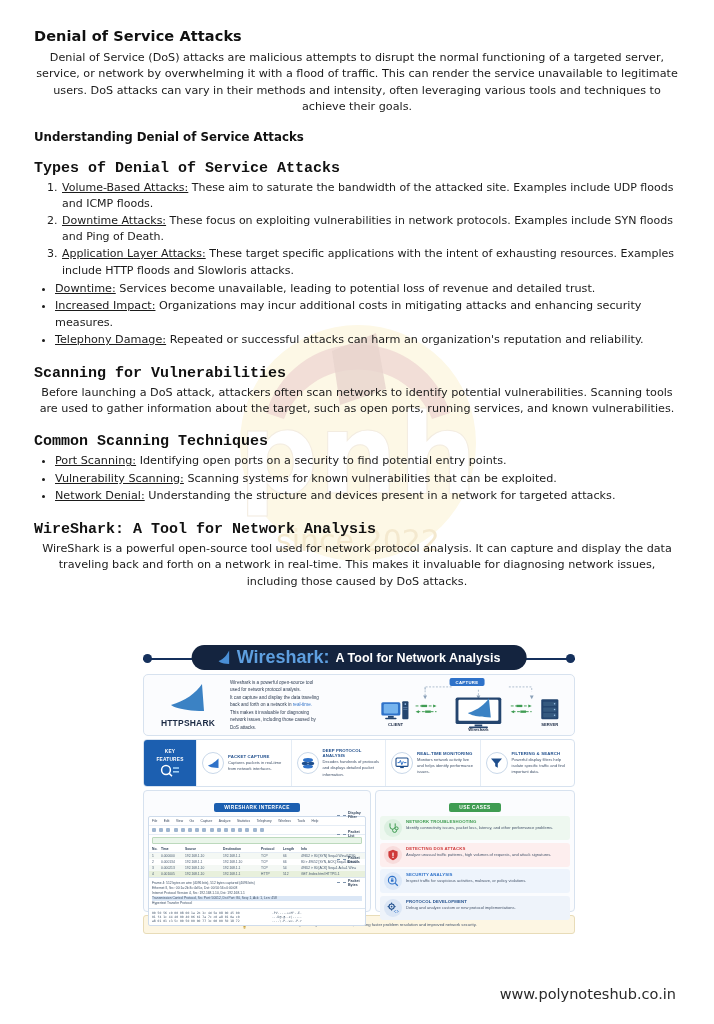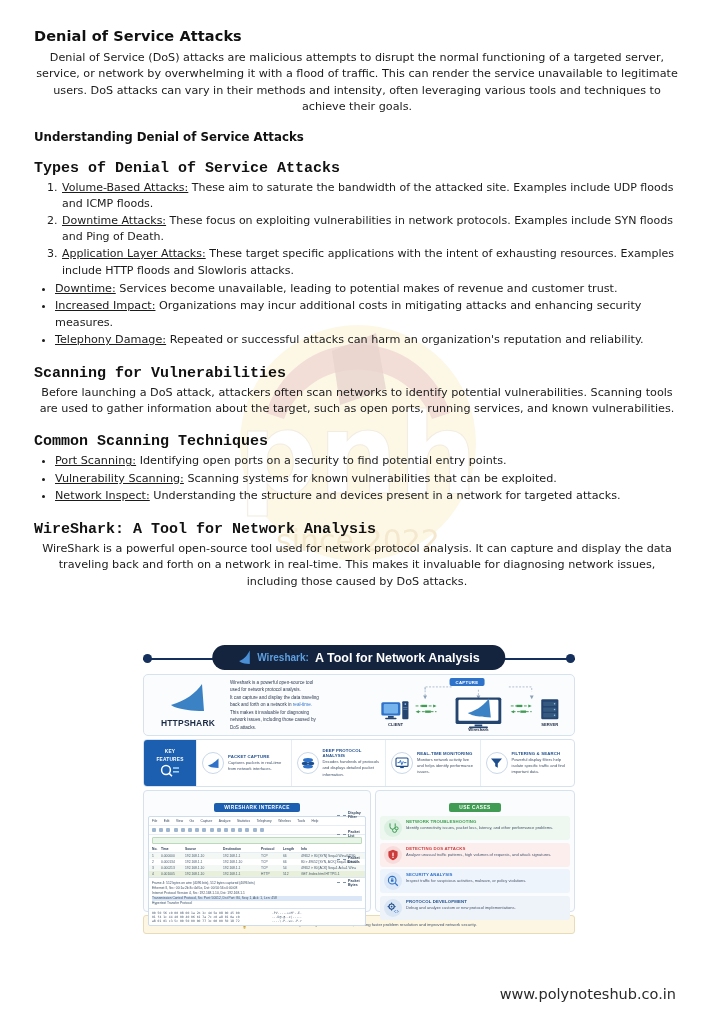--- a/index.html
+++ b/index.html
@@ -54,21 +54,21 @@
     position:absolute;top:13px;left:0;right:0;height:2px;background:#15305c;
   }
   .ig-dot{position:absolute;top:9px;width:9px;height:9px;border-radius:50%;background:#15305c;}
   .ig-dot.l{left:0;} .ig-dot.r{right:0;}
   .ig-banner{
     position:absolute;left:50%;transform:translateX(-50%);top:0;
     background:#14243f;border-radius:13px;height:25px;
     display:flex;align-items:center;gap:6px;padding:0 26px;
     white-space:nowrap;
   }
-  .ig-banner .ttl1{color:#5e9fe0;font-size:10px;font-weight:bold;}
+  .ig-banner .ttl1{color:#5e9fe0;font-size:18px;font-weight:bold;}
   .ig-banner .ttl2{color:#ffffff;font-size:12.5px;font-weight:bold;}
 
   .ig-card{
     background:#fbfcfe;border:1px solid #d7e2ef;border-radius:5px;
     margin-top:3px;padding:6px 8px;display:flex;align-items:center;gap:6px;
     height:62px;box-sizing:border-box;
   }
   .ig-logo{width:72px;text-align:center;flex:0 0 72px;}
   .ig-logo .wname{font-size:8.5px;font-weight:bold;color:#1b2a44;letter-spacing:.2px;margin-top:1px;}
   .ig-desc{flex:0 0 132px;font-size:4.6px;line-height:1.62;color:#2d3c52;}
@@ -179,33 +179,33 @@
   <h2 class="sec">Understanding Denial of Service Attacks</h2>
 
   <h3 class="sub">Types of Denial of Service Attacks</h3>
   <ol class="num">
     <li><span class="u">Volume-Based Attacks:</span><span> These aim to saturate the bandwidth of the attacked site. Examples include UDP floods and ICMP floods.</span></li>
     <li><span class="u">Downtime Attacks:</span><span> These focus on exploiting vulnerabilities in network protocols. Examples include SYN floods and Ping of Death.</span></li>
     <li><span class="u">Application Layer Attacks:</span><span> These target specific applications with the intent of exhausting resources. Examples include HTTP floods and Slowloris attacks.</span></li>
   </ol>
 
   <ul class="bul">
-    <li><span class="u">Downtime:</span><span> Services become unavailable, leading to potential makes of revenue and customer trust.</span></li>
+    <li><span class="u">Downtime:</span><span> Services become unavailable, leading to potential loss of revenue and detailed trust.</span></li>
     <li><span class="u">Increased Impact:</span><span> Organizations may incur additional costs in mitigating attacks and enhancing security measures.</span></li>
     <li><span class="u">Telephony Damage:</span><span> Repeated or successful attacks can harm an organization's reputation and reliability.</span></li>
   </ul>
 
   <h3 class="sub">Scanning for Vulnerabilities</h3>
   <p class="body">Before launching a DoS attack, attackers often scan networks to identify potential vulnerabilities. Scanning tools are used to gather information about the target, such as open ports, running services, and known vulnerabilities.</p>
 
   <h3 class="sub">Common Scanning Techniques</h3>
   <ul class="bul">
     <li><span class="u">Port Scanning:</span><span> Identifying open ports on a security to find potential entry points.</span></li>
     <li><span class="u">Vulnerability Scanning:</span><span> Scanning systems for known vulnerabilities that can be exploited.</span></li>
-    <li><span class="u">Network Inspect:</span><span> Understanding the structure and devices present in a network for targeted attacks.</span></li>
+    <li><span class="u">Network Denial:</span><span> Understanding the structure and devices present in a network for targeted attacks.</span></li>
   </ul>
 
   <h3 class="sub">WireShark: A Tool for Network Analysis</h3>
   <p class="body">WireShark is a powerful open-source tool used for network protocol analysis. It can capture and display the data traveling back and forth on a network in real-time. This makes it invaluable for diagnosing network issues, including those caused by DoS attacks.</p>
 </div>
 
 <div id="info">
 
   <div class="ig-banner-wrap">
     <div class="ig-rule"></div>

